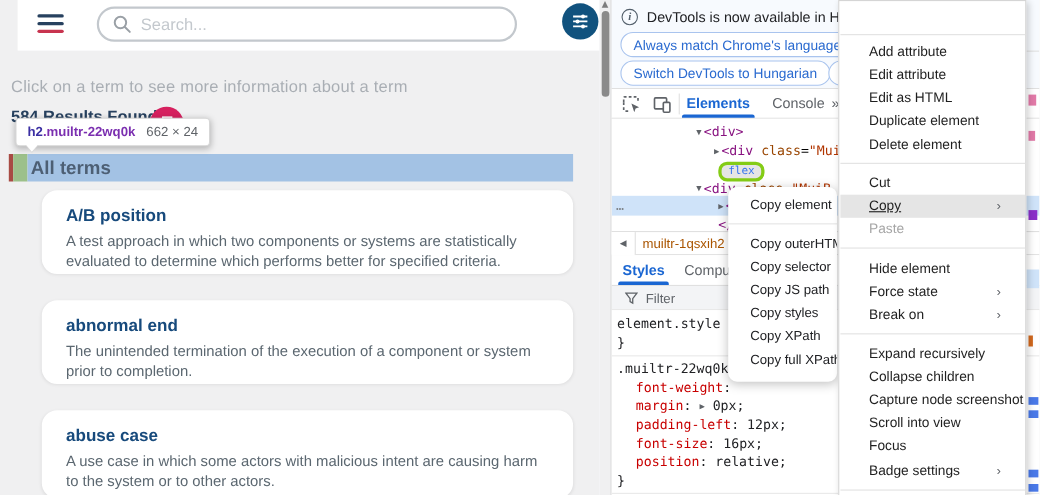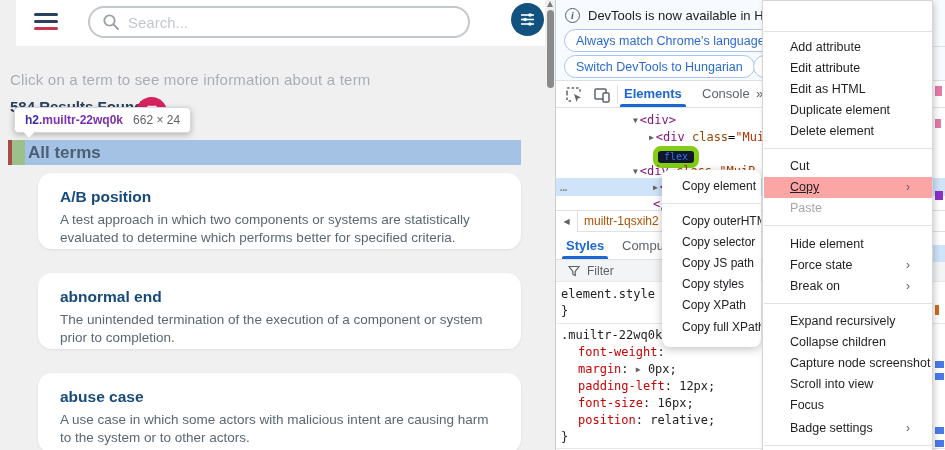--- a/index.html
+++ b/index.html
@@ -70,21 +70,21 @@
   .tab-more { position:absolute; left:200px; top:5px; font-size:13px; color:#5f6368; cursor:pointer; }
 
   .dom-tree { position:absolute; left:0; top:108px; width:390px; height:102px; font-family:"DejaVu Sans Mono",monospace; font-size:12px; background:#fff; overflow:hidden; }
   .dom-row { position:absolute; left:0; width:390px; height:17px; line-height:17px; white-space:nowrap; cursor:pointer; }
   .dom-row .twisty { color:#5f6368; font-size:8px; vertical-align:1px; margin-right:2px; }
   .tag  { color:#881280; }
   .attr-name { color:#994500; }
   .attr-val  { color:#b03500; }
   .dom-selected { background:#cfe3f9; }
   .dom-gutter { position:absolute; left:4px; color:#80868b; letter-spacing:1px; }
-  .flex-badge { display:inline-block; border:5px solid #84cc16; border-radius:8px; color:#3574f0; font-size:10px; line-height:12px; padding:0 6px; background:#0f172a; cursor:pointer; }
+  .flex-badge { display:inline-block; border:3px solid #84cc16; border-radius:8px; color:#3574f0; font-size:10px; line-height:12px; padding:0 6px; background:#e5e5e5; cursor:pointer; }
 
   .dt-breadcrumb { position:absolute; left:0; top:210px; width:390px; height:22px; background:#fff; border-top:1px solid #e0e0e0; border-bottom:1px solid #e0e0e0; }
   .crumb-back { position:absolute; left:0; top:0; width:22px; height:21px; border-right:1px solid #e0e0e0; background:#fff; color:#5f6368; font-size:8px; text-align:center; line-height:21px; cursor:pointer; }
   .crumb-item { position:absolute; left:28px; top:0; height:21px; line-height:21px; font-size:12px; color:#aa5500; cursor:pointer; white-space:nowrap; }
 
   .styles-tabbar { position:absolute; left:0; top:232px; width:390px; height:28px; background:#fff; border-bottom:1px solid #e0e0e0; }
   .stab { position:absolute; top:0; height:27px; line-height:27px; font-size:13px; color:#5f6368; cursor:pointer; white-space:nowrap; }
   .stab-styles { left:10px; color:#1a66d2; font-weight:bold; }
   .stab-styles::after { content:""; position:absolute; left:-4px; right:-4px; bottom:0; height:3px; background:#1a66d2; border-radius:2px 2px 0 0; }
   .stab-computed { left:66px; }
@@ -103,21 +103,21 @@
   .marg-twisty { color:#5f6368; font-size:8px; vertical-align:1px; }
 
   
   .copy-submenu { position:absolute; left:662px; top:170px; width:99px; height:177px; background:#fff; border-radius:8px; box-shadow:0 2px 10px rgba(0,0,0,.25); z-index:20; overflow:hidden; }
   .csm-item { position:absolute; left:0; width:86px; height:20px; line-height:20px; font-size:12px; color:#202124; padding-left:20px; cursor:pointer; white-space:nowrap; }
   .csm-sep { position:absolute; left:0; top:33px; width:99px; height:1px; background:#e4e4e4; }
 
   .ctx-menu { position:absolute; left:762px; top:0px; width:171px; height:452px; background:#fff; border:1px solid #d5d5d5; box-shadow:2px 2px 6px rgba(0,0,0,.18); z-index:30; }
   .ctx-item { position:absolute; left:1px; width:168px; height:21px; line-height:21px; font-size:12.5px; color:#1f1f1f; padding-left:26px; cursor:pointer; white-space:nowrap; }
   .ctx-item.disabled { color:#a6a6a6; cursor:default; }
-  .ctx-item.highlight { background:#fca5a5;text-decoration:underline; }
+  .ctx-item.highlight { background:#e5e5e5;text-decoration:underline; }
   .ctx-arrow { position:absolute; right:22px; top:0; font-size:12px; color:#5f6368; }
   .ctx-sep { position:absolute; left:1px; width:168px; height:1px; background:#e2e2e2; }
 
   
   .sliver { position:absolute; z-index:5; }
 </style>
 </head>
 <body>
 
 <div class="stage">

